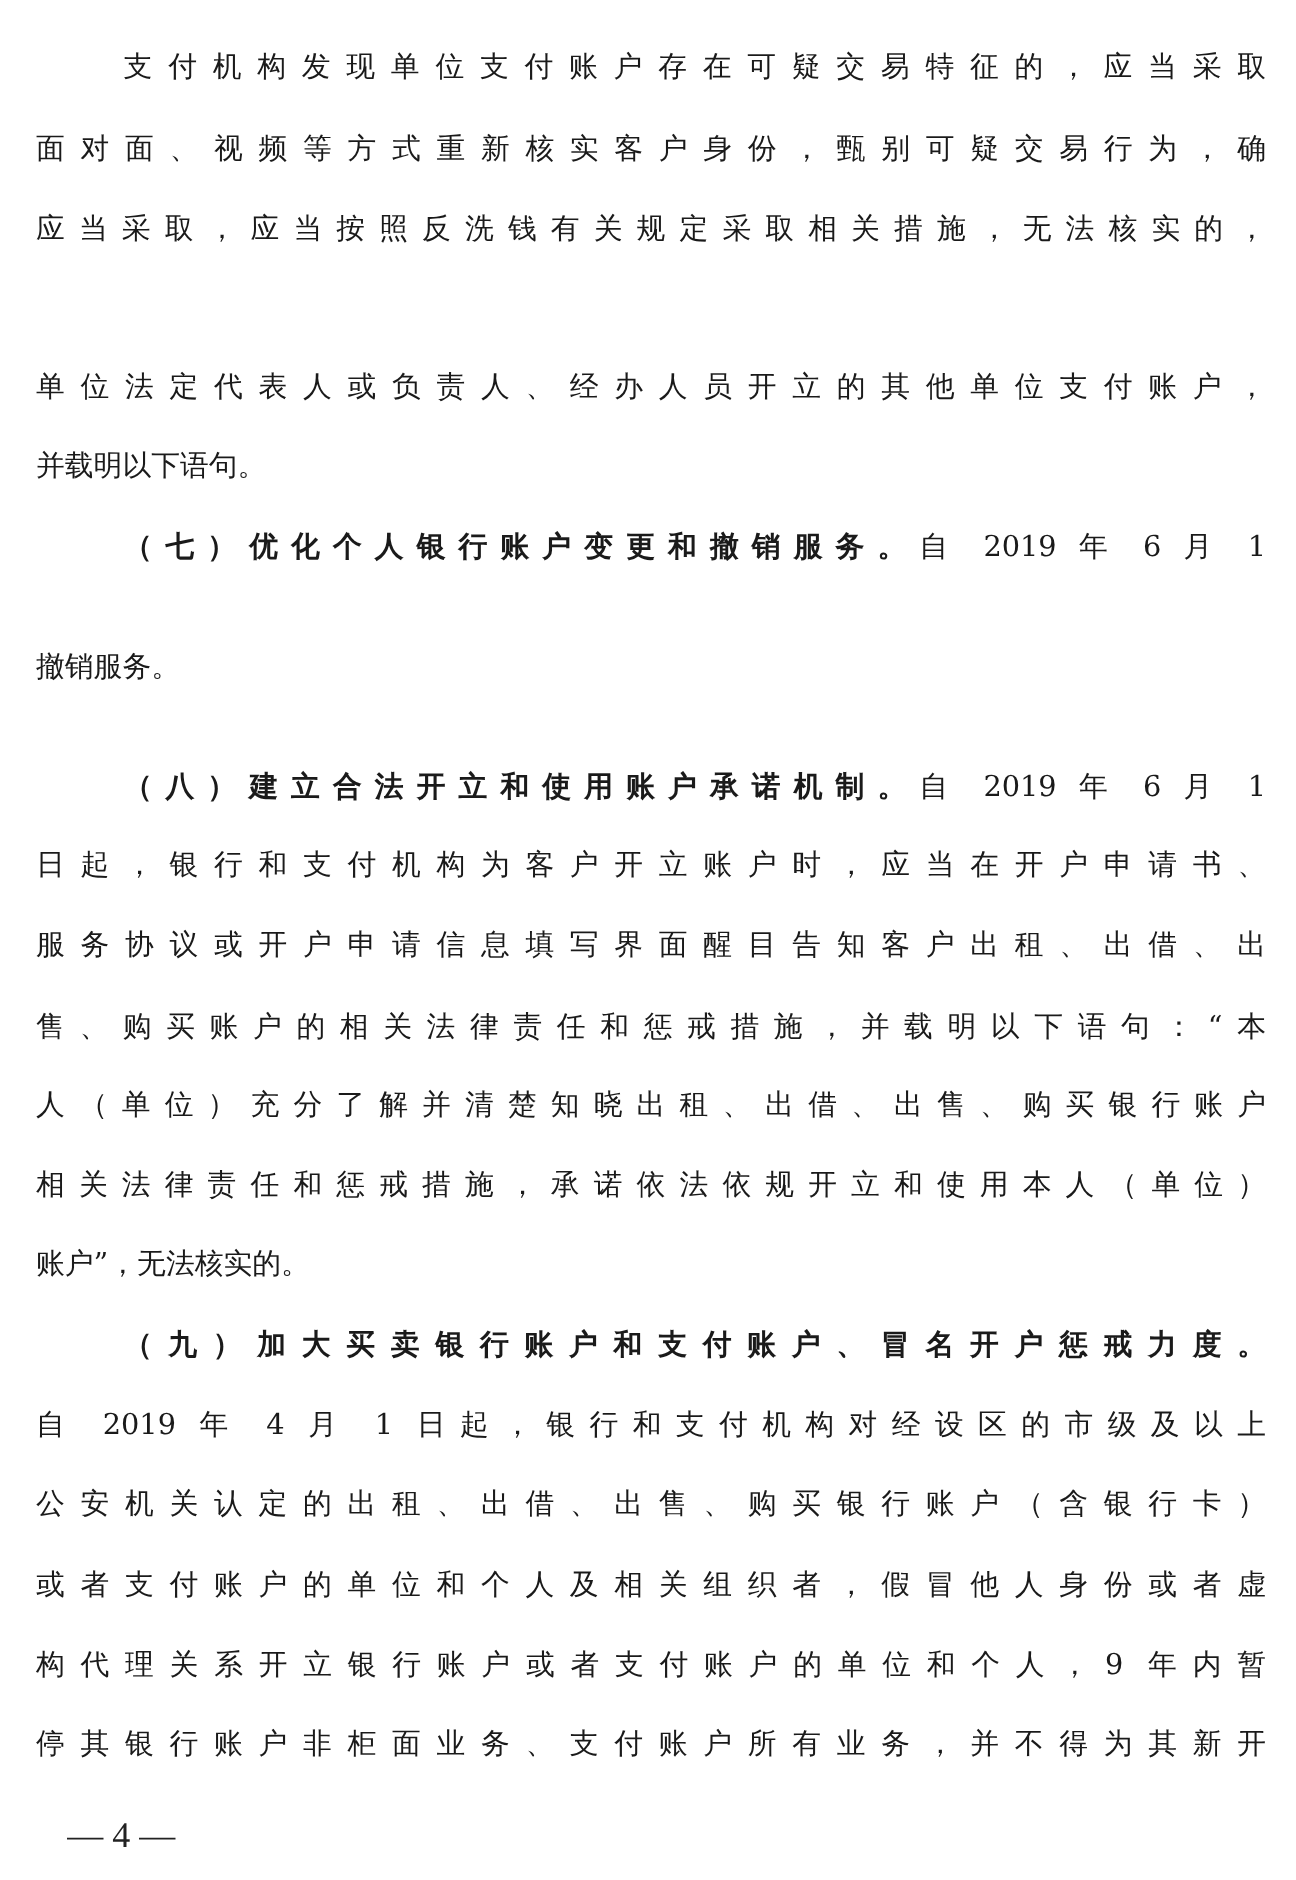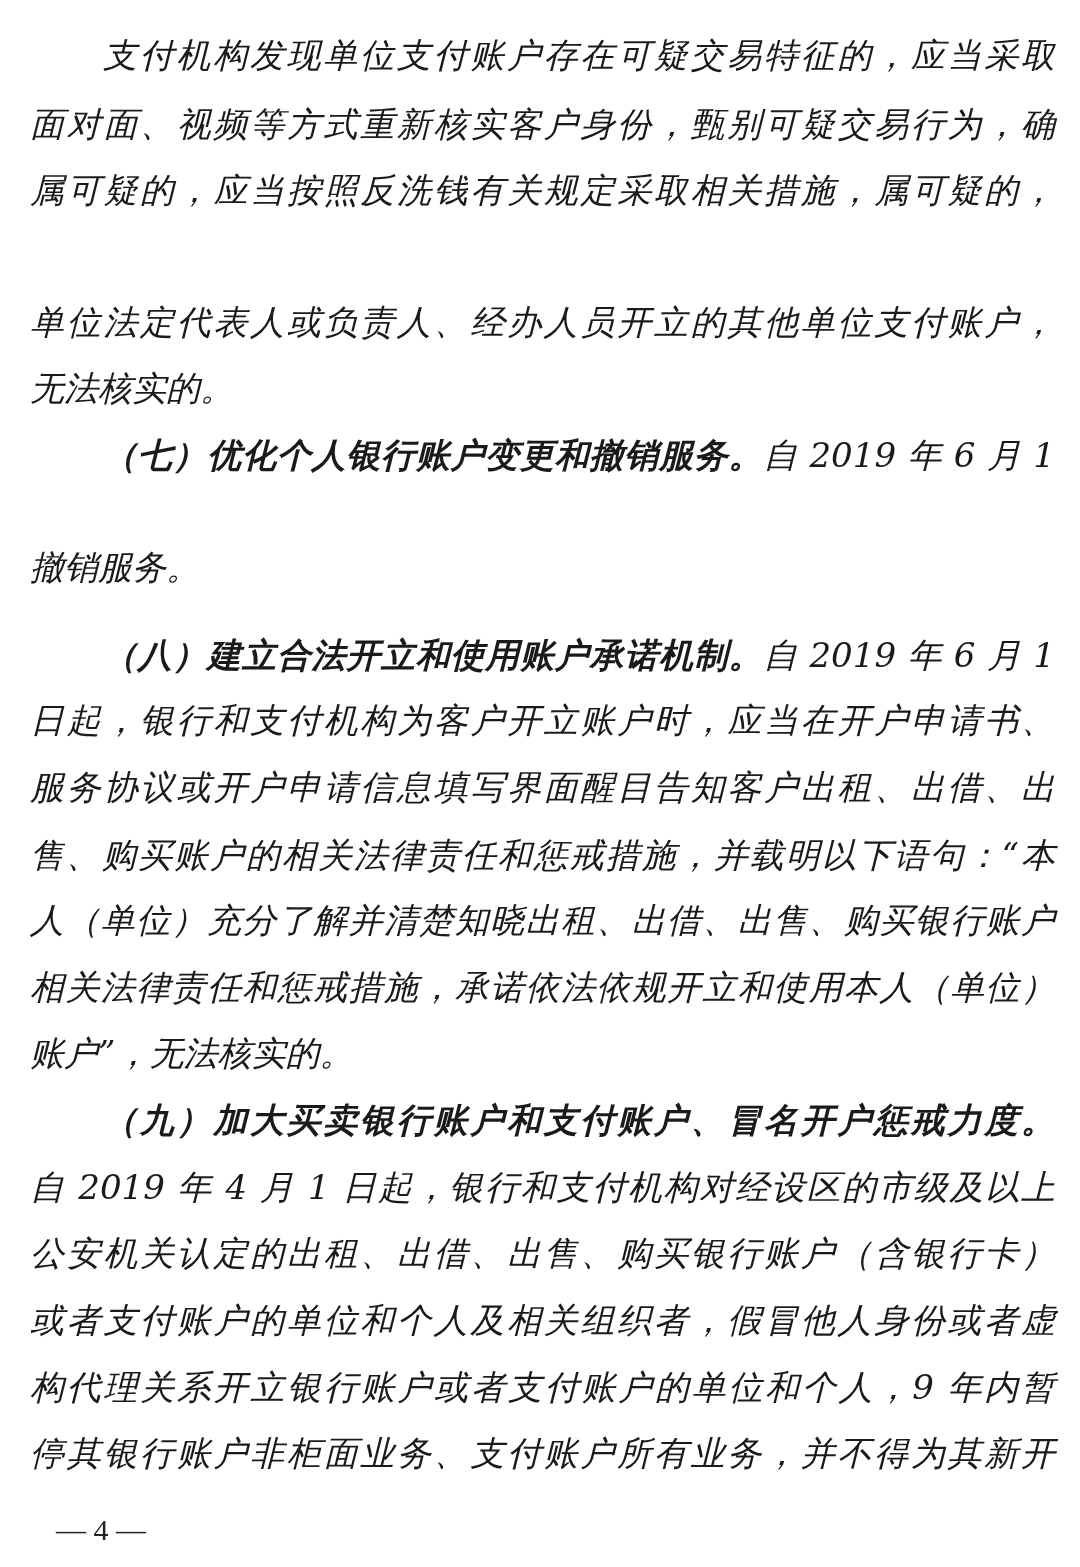--- a/index.html
+++ b/index.html
@@ -8,26 +8,25 @@
       font-family: "DejaVu Serif", "Liberation Serif", serif;
       color: #1a1a1a;
     }
     .page { position: absolute; left: 0; top: 0; width: 1080px; height: 1567px; }
     .line {
       position: absolute;
       left: 30px;
       width: 1025px;
       height: 50px;
       line-height: 50px;
-      font-size: 34px;
+      font-size: 24px;
       white-space: nowrap;
       text-align: justify;
       text-align-last: justify;
       letter-spacing: 0px;
-      font-style: italic;
     }
     .line.last { text-align-last: left; }
     .line.indent { left: 103px; width: 952px; }
     .heading { font-weight: bold; }
     .page-number {
       position: absolute;
       left: 56px; top: 1510px;
       height: 40px; line-height: 40px;
       font-size: 30px;
       font-family: "Liberation Serif", "DejaVu Serif", serif;
@@ -35,28 +34,28 @@
       white-space: nowrap;
     }
   </style>
 </head>
 <body>
 
 <div class="page">
 
   <div class="line indent" style="top:30px;">支付机构发现单位支付账户存在可疑交易特征的，应当采取</div>
   <div class="line" style="top:99px;">面对面、视频等方式重新核实客户身份，甄别可疑交易行为，确</div>
-  <div class="line" style="top:165px;">属可疑的，应当按照反洗钱有关规定采取相关措施，属可疑的，</div>
+  <div class="line" style="top:165px;">应当采取，应当按照反洗钱有关规定采取相关措施，无法核实的，</div>
   <div class="line" style="top:297px;">单位法定代表人或负责人、经办人员开立的其他单位支付账户，</div>
-  <div class="line last" style="top:363px;">无法核实的。</div>
+  <div class="line last" style="top:363px;">并载明以下语句。</div>
 
   <div class="line indent" style="top:430px;">
     <span class="heading">（七）优化个人银行账户变更和撤销服务。</span><span>自 2019 年 6 月 1</span>
   </div>
-  <div class="line last" style="top:542px;">撤销服务。</div>
+  <div class="line last" style="top:530px;">撤销服务。</div>
 
   <div class="line indent" style="top:630px;">
     <span class="heading">（八）建立合法开立和使用账户承诺机制。</span><span>自 2019 年 6 月 1</span>
   </div>
   <div class="line" style="top:695px;">日起，银行和支付机构为客户开立账户时，应当在开户申请书、</div>
   <div class="line" style="top:762px;">服务协议或开户申请信息填写界面醒目告知客户出租、出借、出</div>
   <div class="line" style="top:830px;">售、购买账户的相关法律责任和惩戒措施，并载明以下语句：“本</div>
   <div class="line" style="top:895px;">人（单位）充分了解并清楚知晓出租、出借、出售、购买银行账户</div>
   <div class="line" style="top:962px;">相关法律责任和惩戒措施，承诺依法依规开立和使用本人（单位）</div>
   <div class="line last" style="top:1028px;">账户”，无法核实的。</div>

